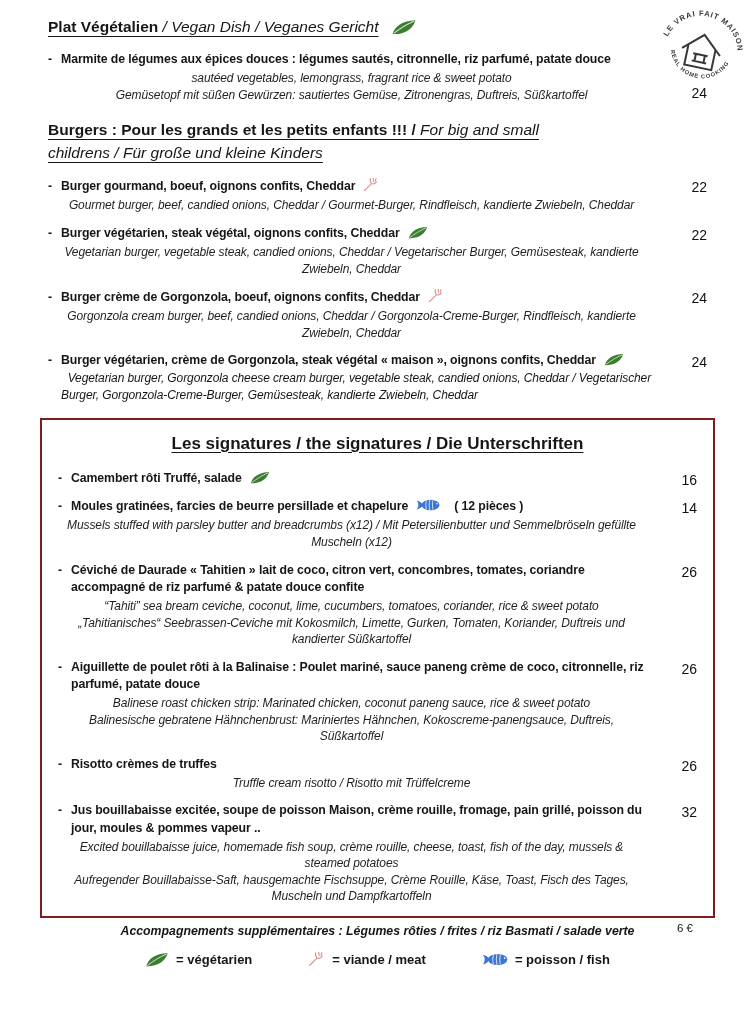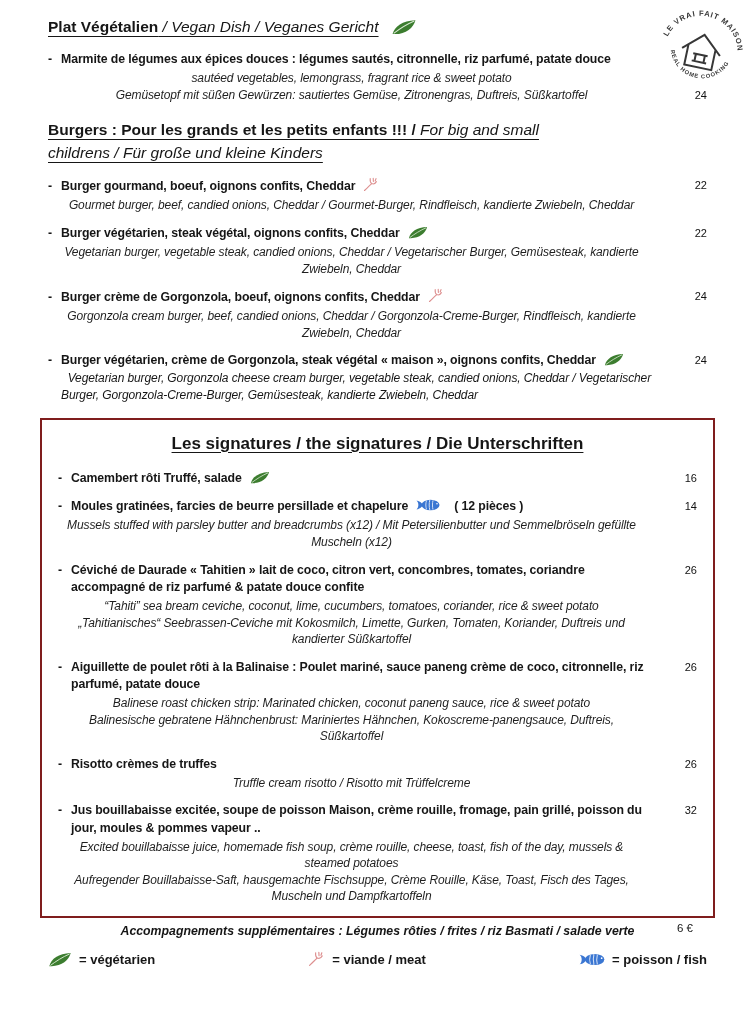--- a/index.html
+++ b/index.html
@@ -21,34 +21,34 @@
   .tb { font-weight:bold; }
   .ti { font-style:italic; }
 
   
   .mi { position:relative; padding-right:52px; margin:0 0 11px 0; }
   .mi .head { font-size:12.3px; line-height:1.4; font-weight:bold; padding-left:13px; text-indent:-13px; letter-spacing:-0.1px; }
   .dash { display:inline-block; width:13px; text-indent:0; }
   .mi .desc { font-style:italic; font-weight:normal; font-size:12px; line-height:1.38; white-space:pre-line; color:#1f1f1f; margin-top:2px; letter-spacing:-0.1px;text-align:center; }
   .desc-inline { font-weight:normal; font-style:italic; font-size:12px; letter-spacing:-0.1px; }
   .extra { font-weight:bold; margin-left:14px; }
-  .price { position:absolute; top:2px; right:0; font-size:11px; font-weight:normal; color:#111; }
+  .price { position:absolute; top:2px; right:0; font-size:14px; font-weight:normal; color:#111; }
   .mi.price-low .price { top:auto; bottom:2px; }
 
   .ic { display:inline-block; vertical-align:-2px; margin-left:8px; }
   .ic-title { vertical-align:-3px; margin-left:12px; }
 
   
   .sig-box { border:2px solid #7f1d1d; margin:14px -8px 0 -8px; padding:10px 16px 0 16px; }
   .sig-title { text-align:center; font-size:17px; font-weight:bold; text-decoration:underline; text-underline-offset:3px; margin:4px 0 16px 0; }
 
   
   .sides { position:relative; text-align:center; font-weight:bold; font-style:italic; font-size:12.3px; margin-top:6px; padding:0 40px; }
   .sides-price { position:absolute; right:14px; top:-2px; font-style:normal; font-weight:normal; font-size:11.5px; }
-  .legend { display:flex; justify-content:space-between; align-items:center; gap:56px; margin-top:13px; font-weight:bold; font-size:13px; }
+  .legend { display:flex; justify-content:center; align-items:center; gap:56px; margin-top:13px; font-weight:bold; font-size:13px; }
   .legend-item { display:flex; align-items:center; gap:7px; }
   .legend-item .ic { margin-left:0; }
 </style>
 </head>
 <body>
 
 <svg width="0" height="0" style="position:absolute" aria-hidden="true">
   <defs>
     <g id="ic-leaf">
       <path d="M1 13.2 C 2.8 6.2, 9.5 1.6, 21 1 C 19.4 7.6, 12.6 13.2, 3.2 13.2 Z" fill="#3c7d2f"></path>

